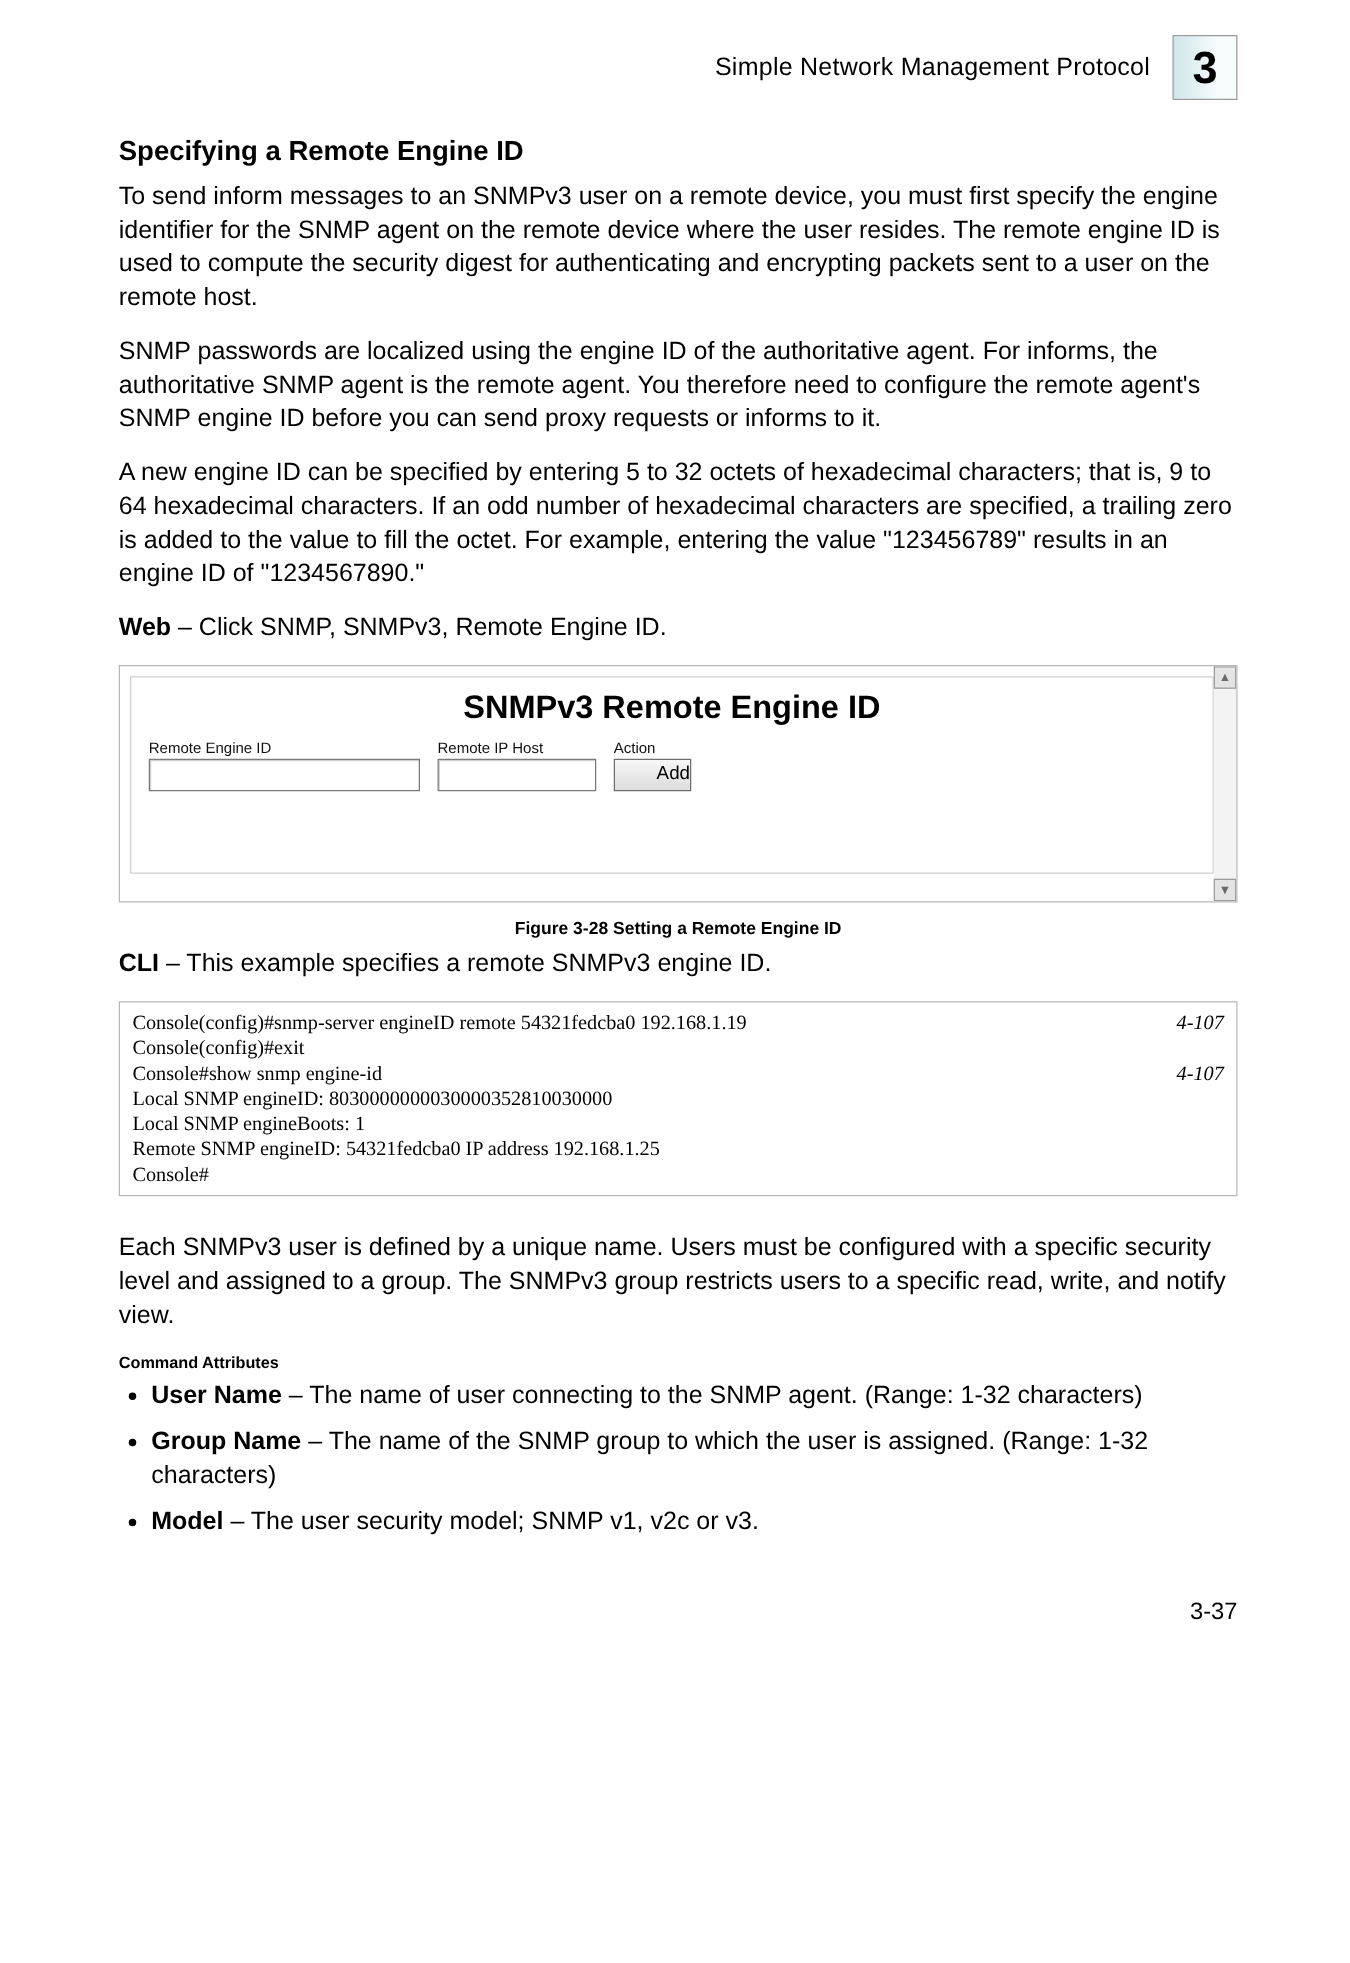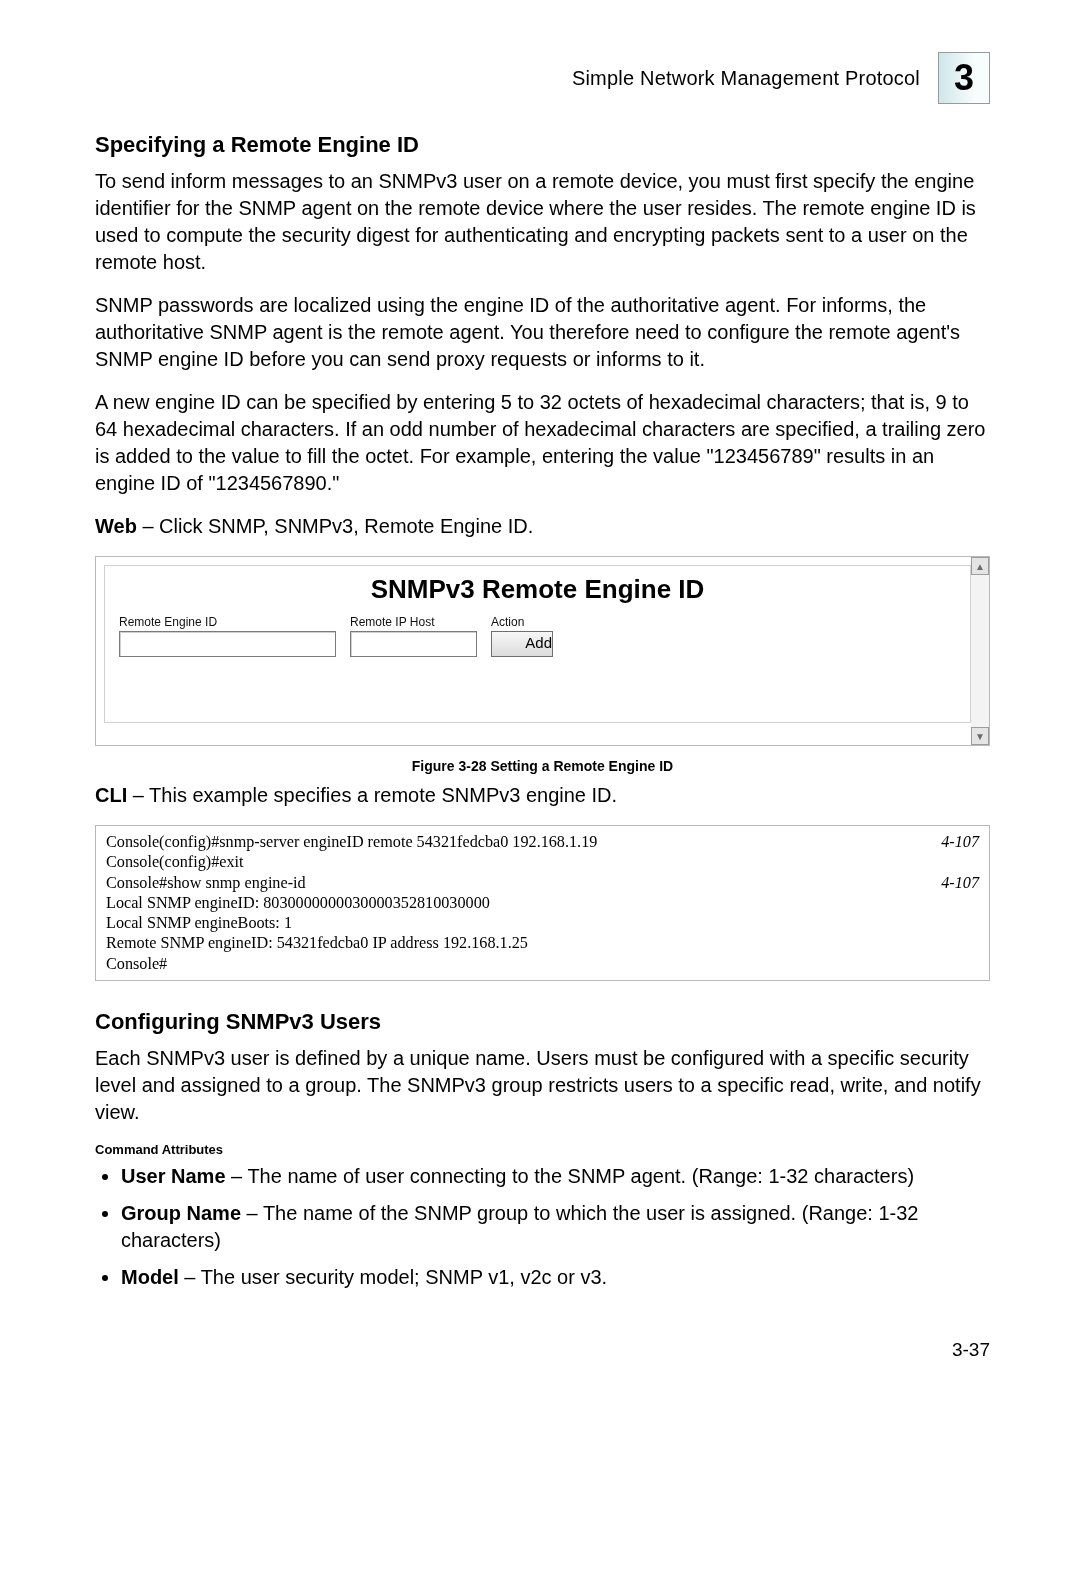--- a/index.html
+++ b/index.html
@@ -4,21 +4,21 @@
 <style>
   body {
     margin: 0;
     padding: 0;
     background: #fff;
     font-family: Arial, Helvetica, sans-serif;
     color: #000;
     width: 1080px;
   }
   .page {
-    padding: 52px 90px 40px 95px;
+    padding: 28px 90px 40px 95px;
     box-sizing: border-box;
   }
   .header {
     display: flex;
     justify-content: flex-end;
     align-items: center;
     gap: 18px;
     margin-bottom: 28px;
   }
   .header-title {
@@ -222,21 +222,20 @@
   <p class="body">
     <span class="bold-label">CLI</span><span> – This example specifies a remote SNMPv3 engine ID.</span>
   </p>
 
   <div class="cli-box"><div class="cli-line"><span>Console(config)#snmp-server engineID remote 54321fedcba0 192.168.1.19</span><span class="cli-ref">4-107</span></div><span>Console(config)#exit</span>
 <div class="cli-line"><span>Console#show snmp engine-id</span><span class="cli-ref">4-107</span></div><span>Local SNMP engineID: 8030000000030000352810030000</span>
 <span>Local SNMP engineBoots: 1</span>
 <span>Remote SNMP engineID: 54321fedcba0 IP address 192.168.1.25</span>
 <span>Console#</span></div>
 
-  <h2 class="section">Configuring SNMPv3 Users</h2>
 
   <p class="body">Each SNMPv3 user is defined by a unique name. Users must be configured with a specific security level and assigned to a group. The SNMPv3 group restricts users to a specific read, write, and notify view.</p>
 
   <h3 class="sub">Command Attributes</h3>
 
   <ul class="attrs">
     <li>
       <span class="bold-label">User Name</span><span> – The name of user connecting to the SNMP agent. (Range: 1-32 characters)</span>
     </li>
     <li>

